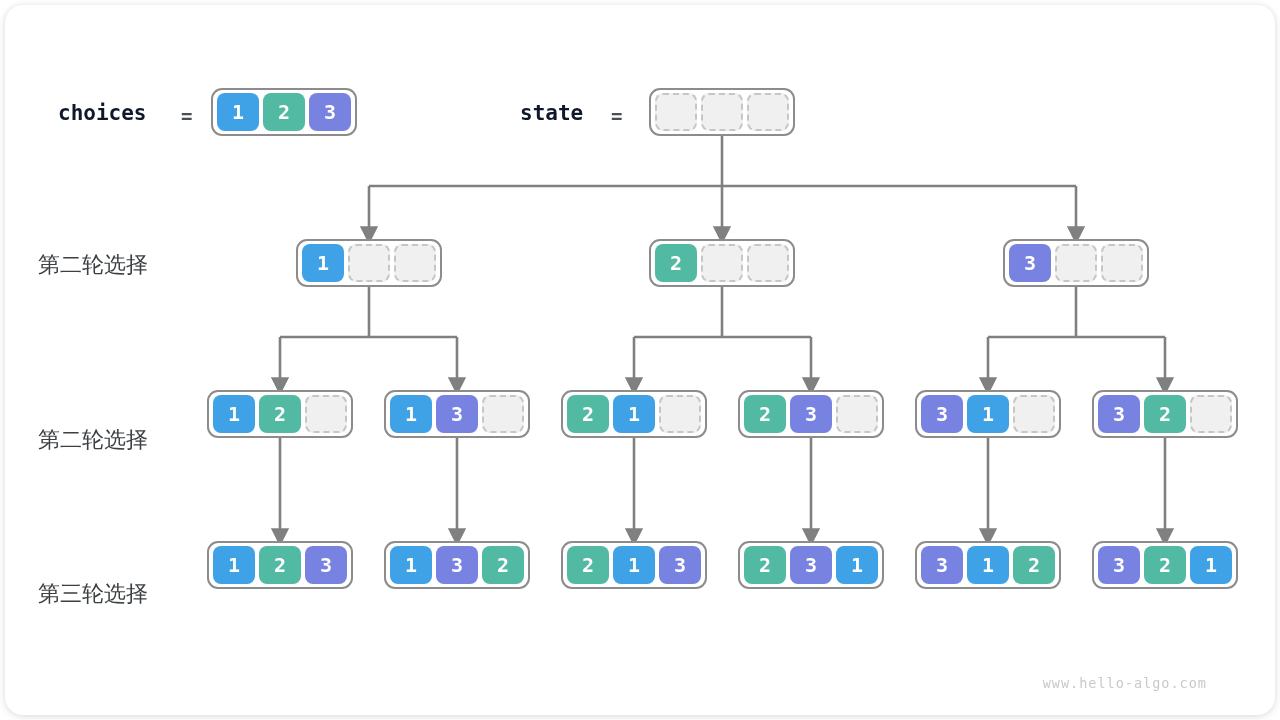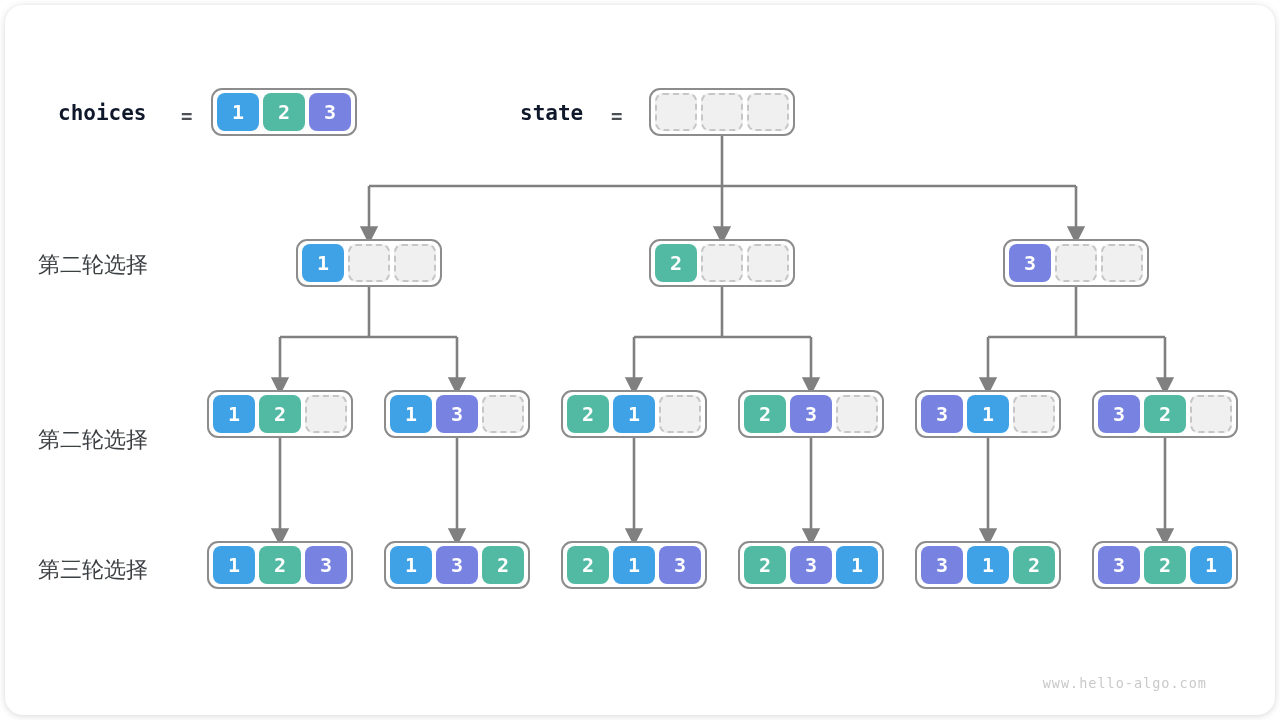--- a/index.html
+++ b/index.html
@@ -107,21 +107,21 @@
   <span class="abs mono-label" style="left:515px; top:95px;">state</span>
   <span class="abs eq" style="left:606px; top:98px;">=</span>
   <div class="box" style="left:644px; top:83px;">
       <div class="cell empty"></div>
       <div class="cell empty"></div>
       <div class="cell empty"></div>
     </div>
 
   <span class="abs row-label" style="left:33px; top:247px;">第二轮选择</span>
   <span class="abs row-label" style="left:33px; top:398px;margin-top:24px;">第二轮选择</span>
-  <span class="abs row-label" style="left:33px; top:552px;">第三轮选择</span>
+  <span class="abs row-label" style="left:33px; top:576px;">第三轮选择</span>
 
   <div>
       <div class="box" style="left: 291px; top: 234px;">
         <div class="cell" style="background: rgb(63, 161, 230);">1</div>
         <div class="cell empty"></div>
         <div class="cell empty"></div>
       </div>
       <div class="box" style="left: 644px; top: 234px;">
         <div class="cell" style="background: rgb(82, 185, 163);">2</div>
         <div class="cell empty"></div>

